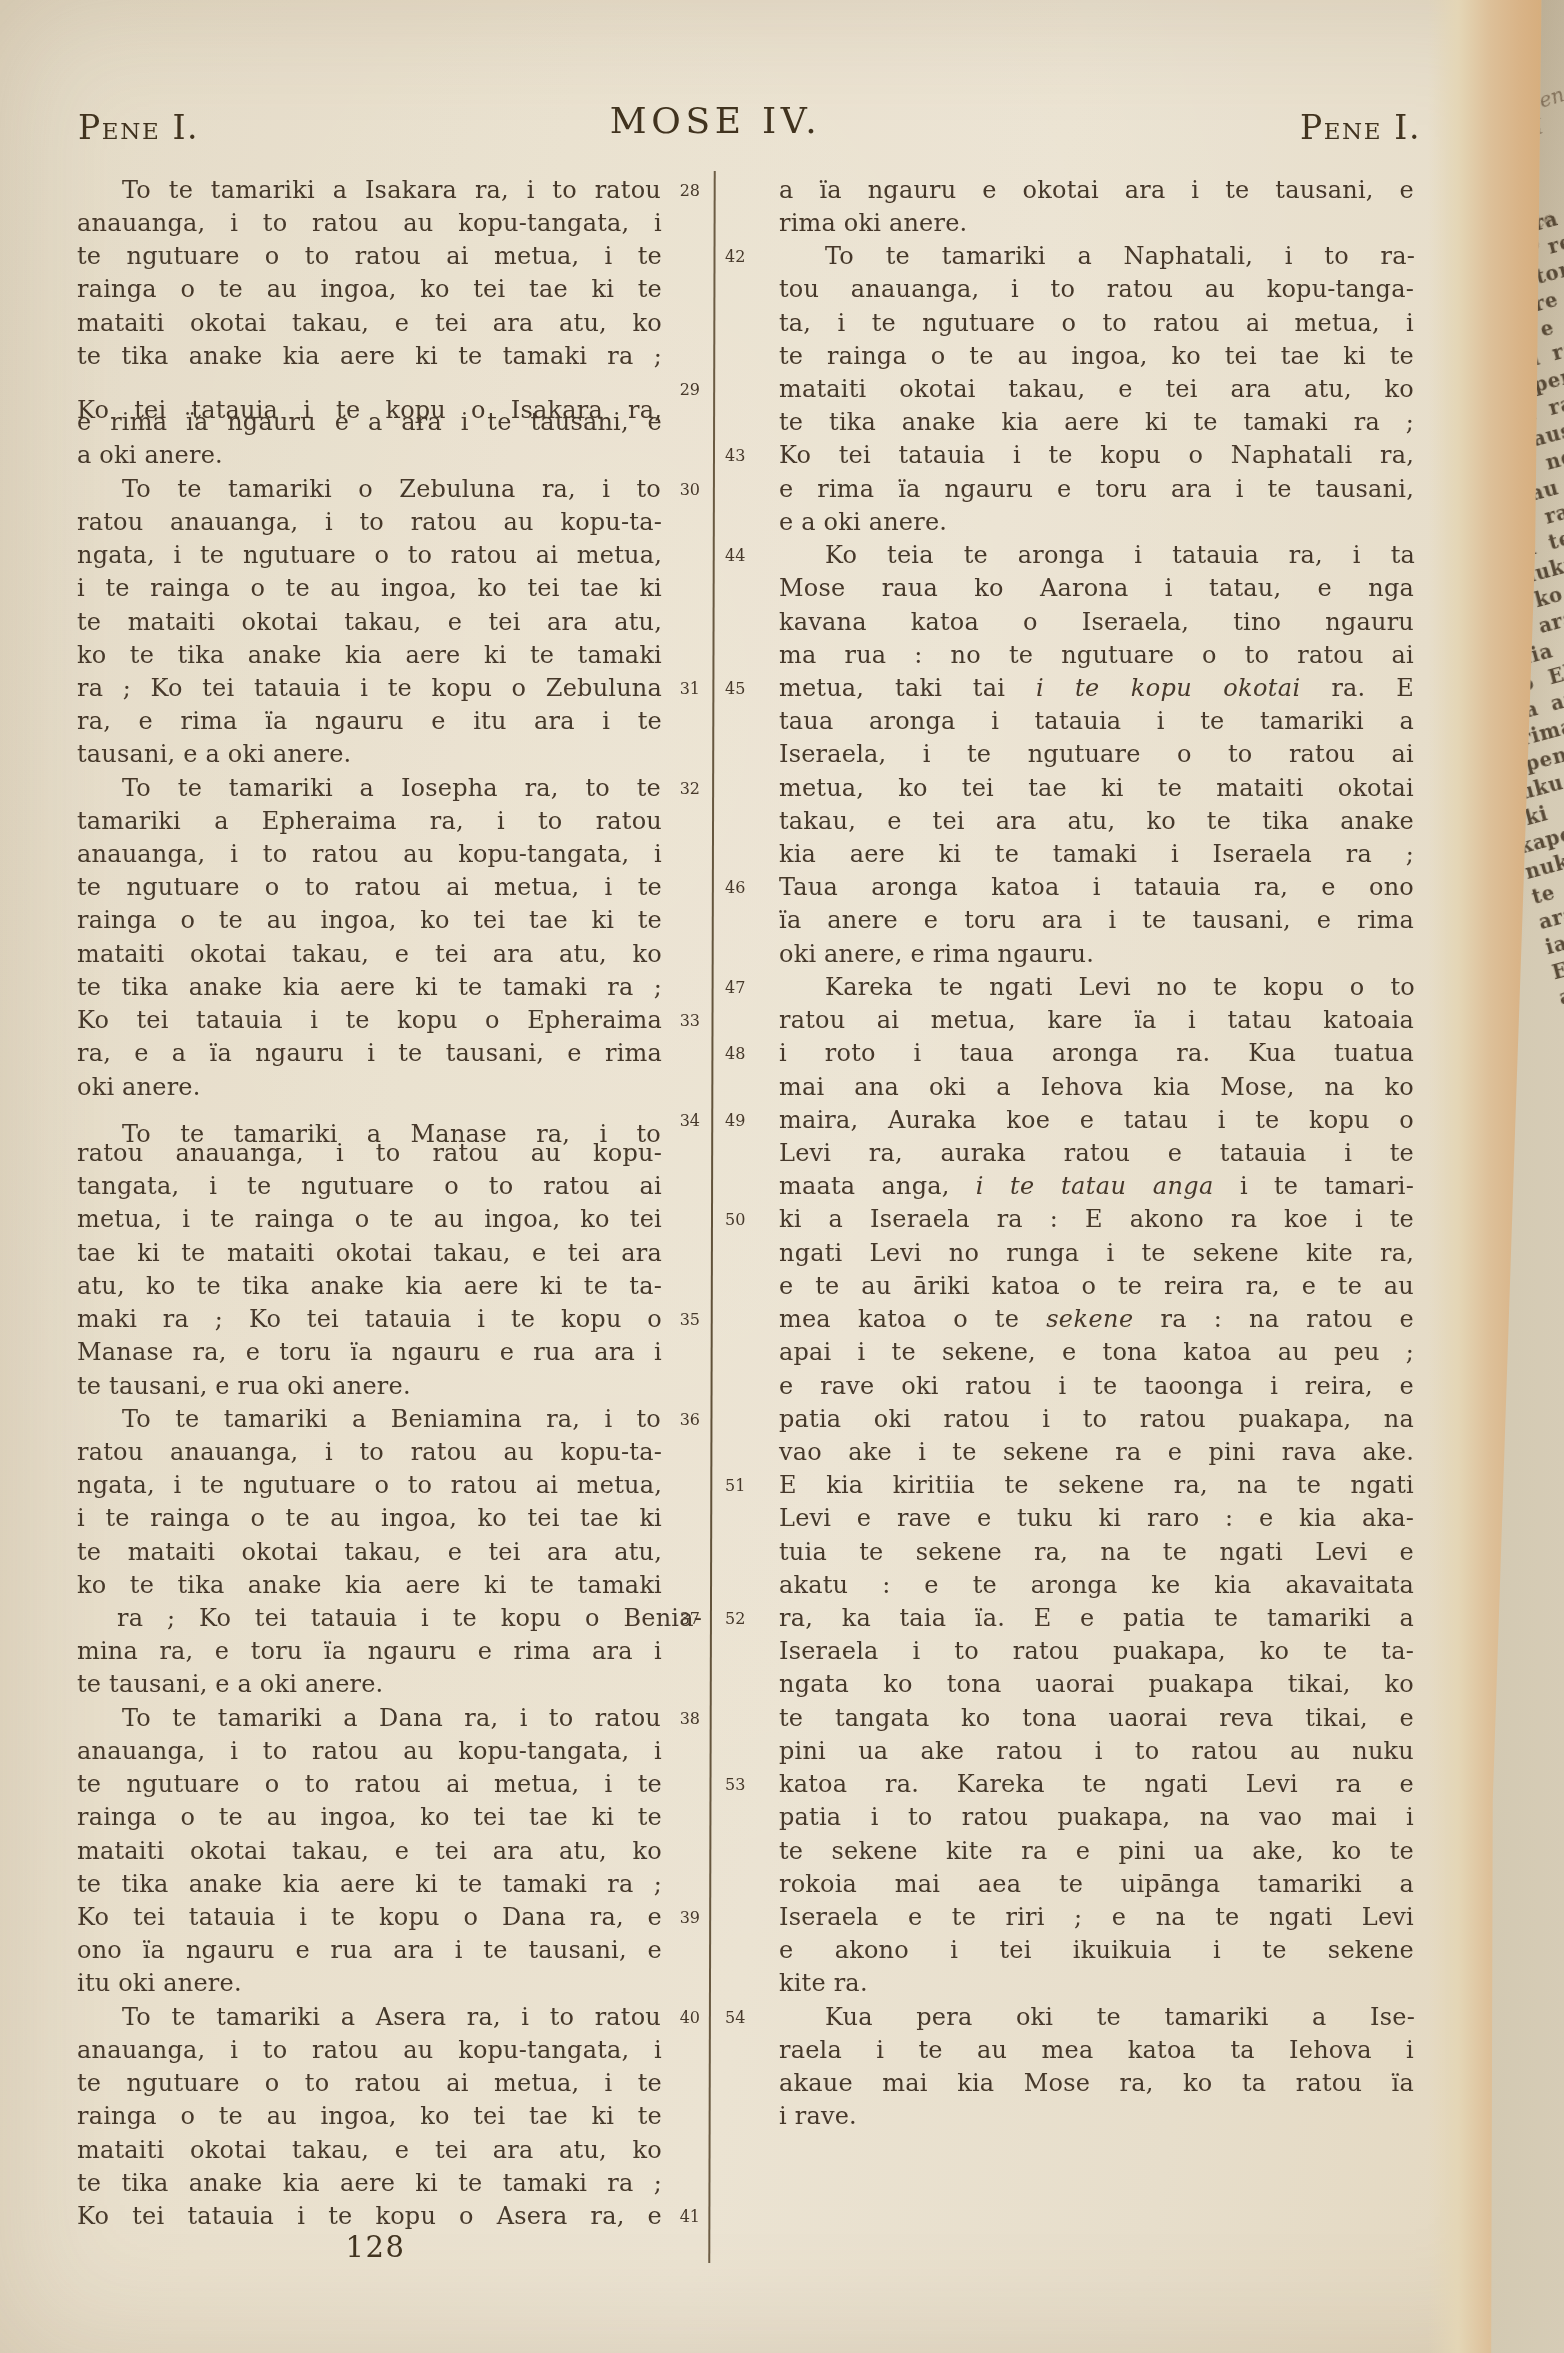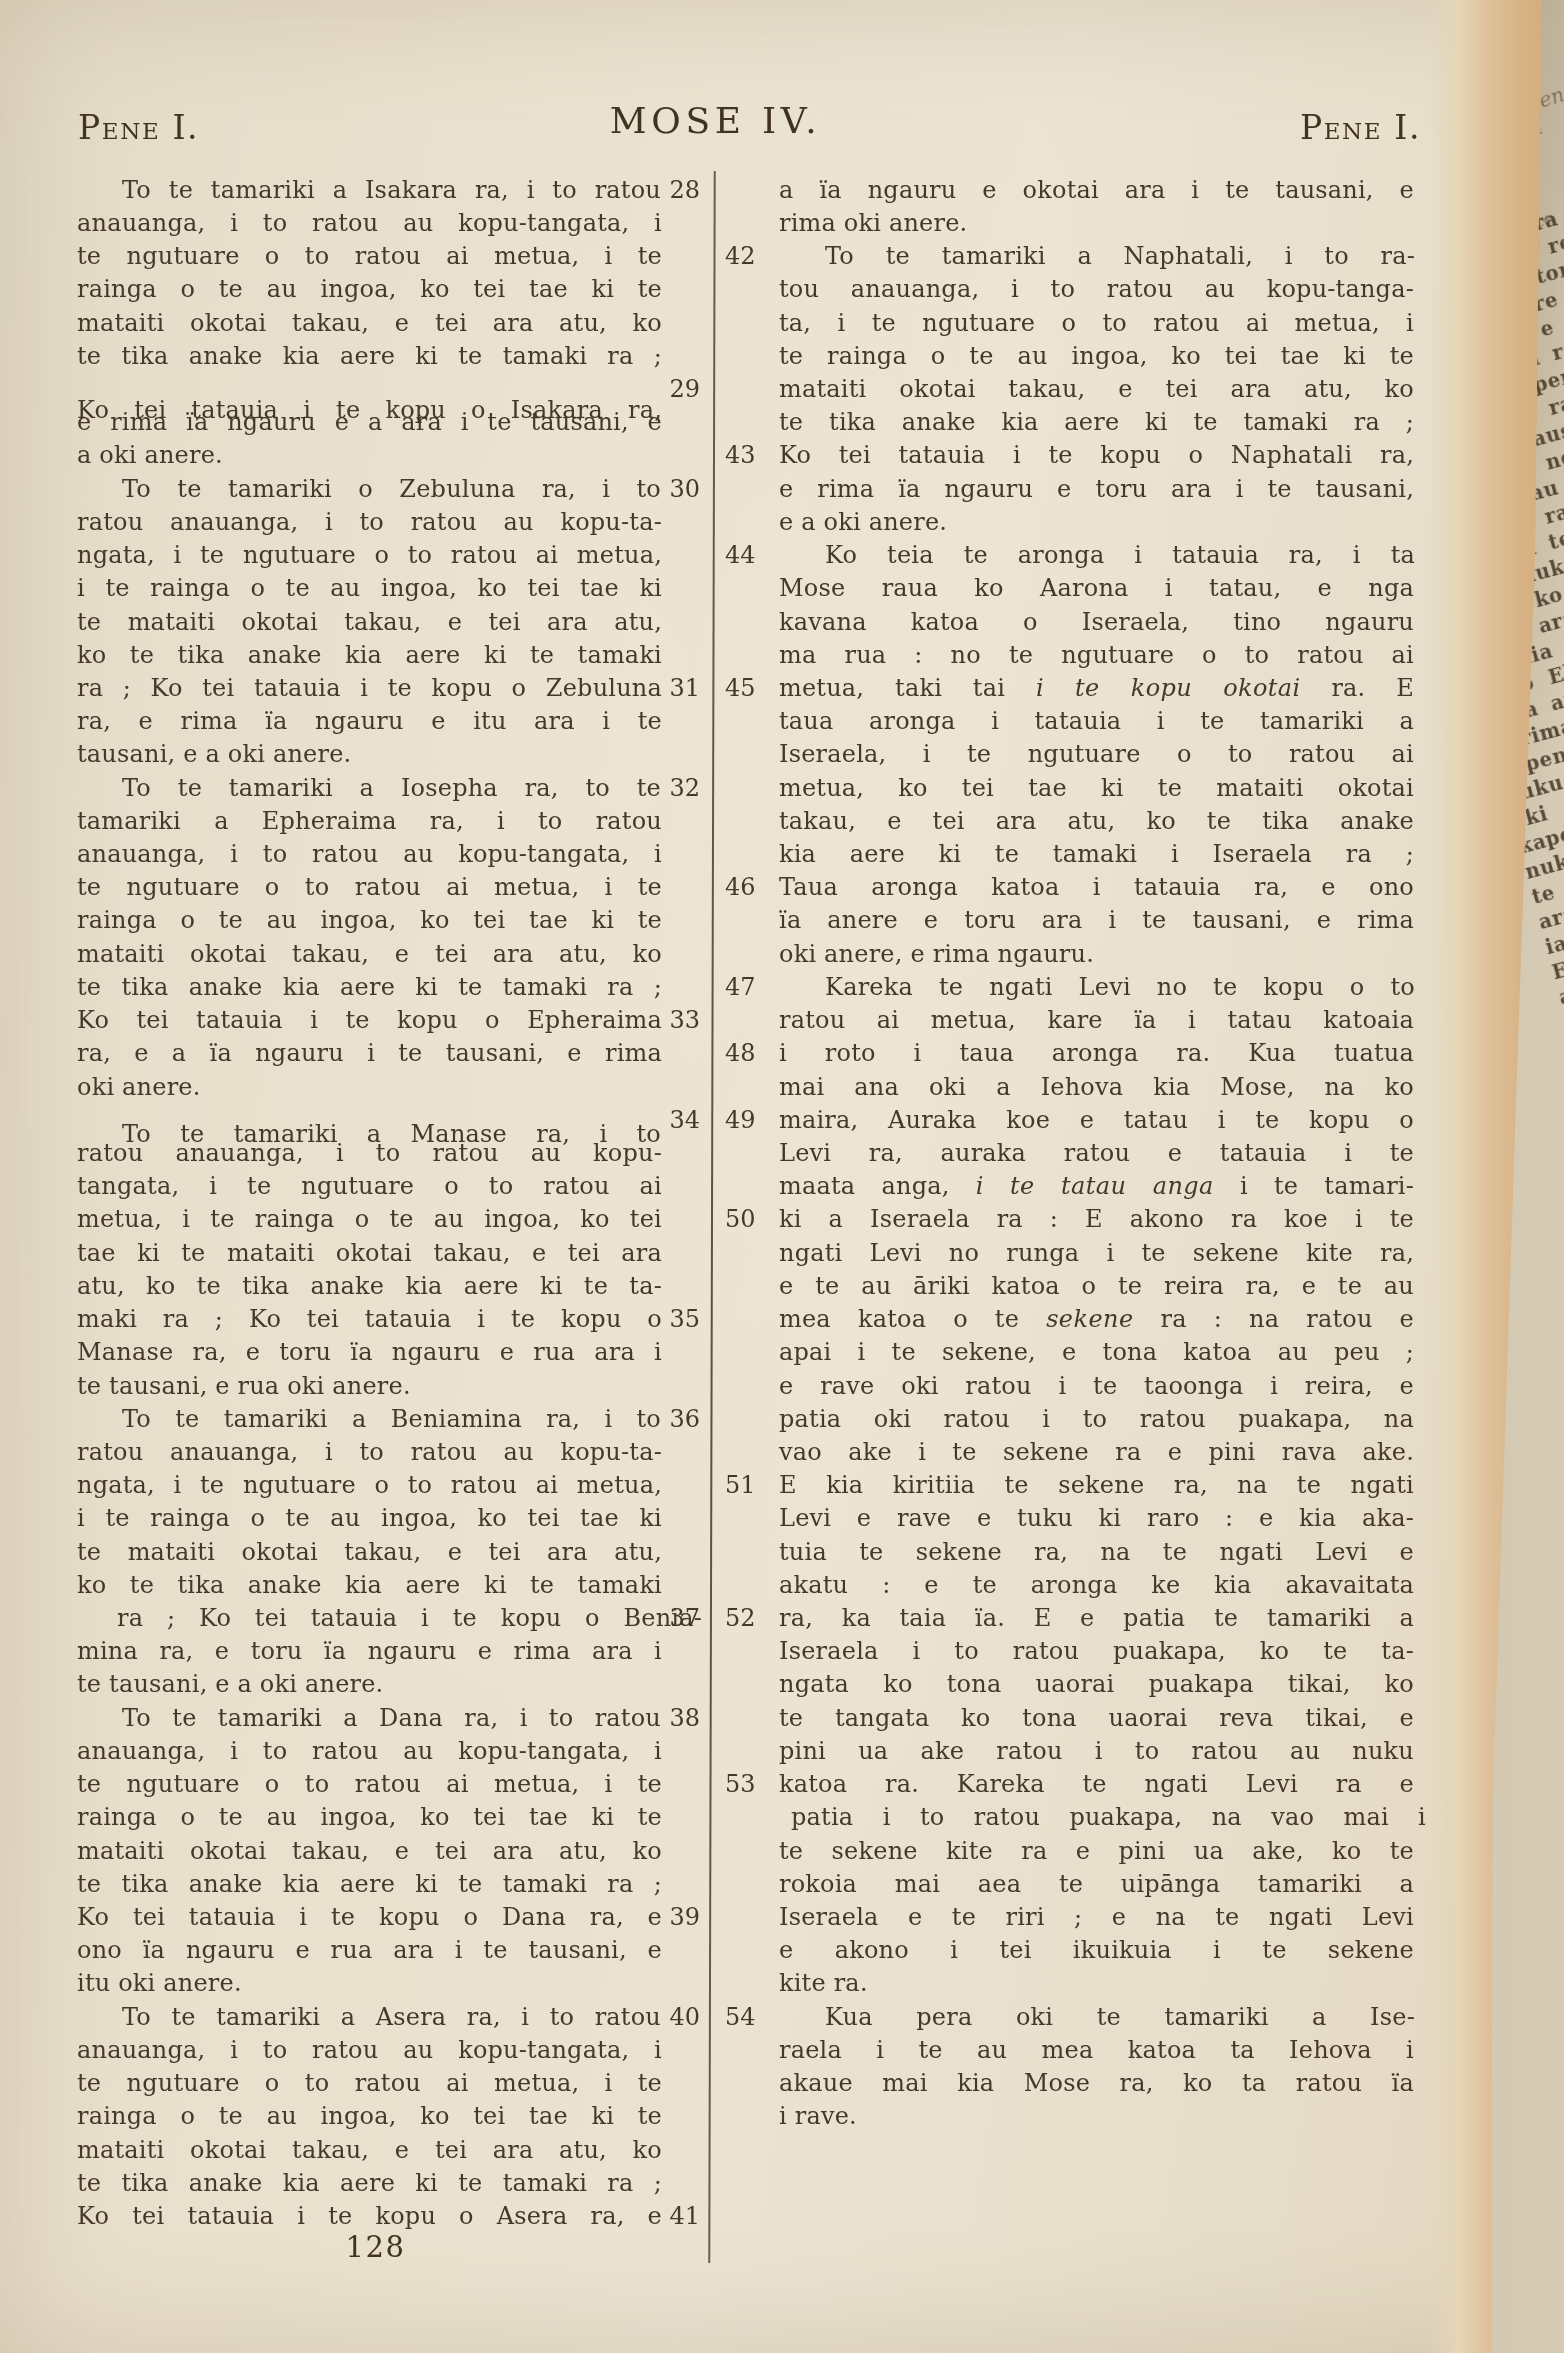--- a/index.html
+++ b/index.html
@@ -25,21 +25,21 @@
   
   .line{
     position:absolute;height:34px;overflow:visible;
     font-size:24px;line-height:33px;letter-spacing:0.2px;
     text-align:justify;text-align-last:justify;
     white-space:normal;color:#46382a;
   }
   .line.end{text-align:left;text-align-last:left;}
   .line i{font-style:italic;letter-spacing:0.4px;}
   .vnum{
-    position:absolute;height:34px;font-size:24px;line-height:33px;
+    position:absolute;height:34px;font-size:16px;line-height:33px;
     color:#46382a;
   }
   
   #divider{
     position:absolute;left:711px;top:171px;width:1.6px;height:2092px;
     background:linear-gradient(#6d5d45,#5f5038 60%,#6d5d45);
     transform:rotate(.15deg);
   }
   
   #pagenum{
@@ -225,21 +225,21 @@
       <div class="line" style="left: 779px; top: 1536px; width: 635px;">tuia te sekene ra, na te ngati Levi e</div>
       <div class="line" style="left: 779px; top: 1569px; width: 635px;">akatu :  e te aronga ke kia akavaitata</div>
       <div class="line" style="left: 779px; top: 1602px; width: 635px;">ra, ka taia ïa.  E e patia te tamariki a</div>
       <div class="vnum" style="left: 725px; top: 1602px; width: 47px; text-align: left;">52</div>
       <div class="line" style="left: 779px; top: 1635px; width: 635px;">Iseraela i to ratou puakapa, ko te ta-</div>
       <div class="line" style="left: 779px; top: 1668px; width: 635px;">ngata ko tona uaorai puakapa tikai, ko</div>
       <div class="line" style="left: 779px; top: 1702px; width: 635px;">te tangata ko tona uaorai reva tikai, e</div>
       <div class="line" style="left: 779px; top: 1735px; width: 635px;">pini ua ake ratou i to ratou au nuku</div>
       <div class="line" style="left: 779px; top: 1768px; width: 635px;">katoa ra.  Kareka te ngati Levi ra e</div>
       <div class="vnum" style="left: 725px; top: 1768px; width: 47px; text-align: left;">53</div>
-      <div class="line" style="left: 779px; top: 1801px; width: 635px; margin-left: 12px;">patia i to ratou puakapa, na vao mai i</div>
+      <div class="line" style="left: 779px; top: 1801px; width: 635px;">patia i to ratou puakapa, na vao mai i</div>
       <div class="line" style="left: 779px; top: 1835px; width: 635px;">te sekene kite ra e pini ua ake, ko te</div>
       <div class="line" style="left: 779px; top: 1868px; width: 635px;">rokoia mai aea te uipānga tamariki a</div>
       <div class="line" style="left: 779px; top: 1901px; width: 635px;">Iseraela e te riri ; e na te ngati Levi</div>
       <div class="line" style="left: 779px; top: 1934px; width: 635px;">e akono i tei ikuikuia i te sekene</div>
       <div class="line end" style="left: 779px; top: 1967px; width: 635px;">kite ra.</div>
       <div class="line" style="left: 825px; top: 2001px; width: 590px;">Kua pera oki te tamariki a Ise-</div>
       <div class="vnum" style="left: 725px; top: 2001px; width: 47px; text-align: left;">54</div>
       <div class="line" style="left: 779px; top: 2034px; width: 635px;">raela i te au mea katoa ta Iehova i</div>
       <div class="line" style="left: 779px; top: 2067px; width: 635px;">akaue mai kia Mose ra, ko ta ratou ïa</div>
       <div class="line end" style="left: 779px; top: 2100px; width: 635px;">i rave.</div>

